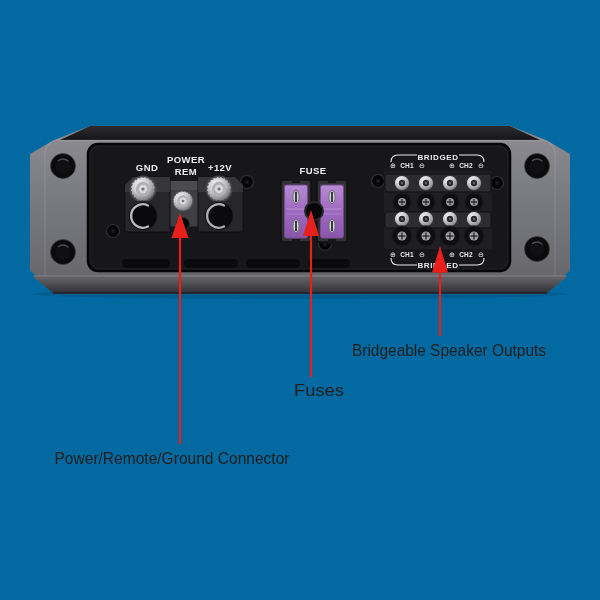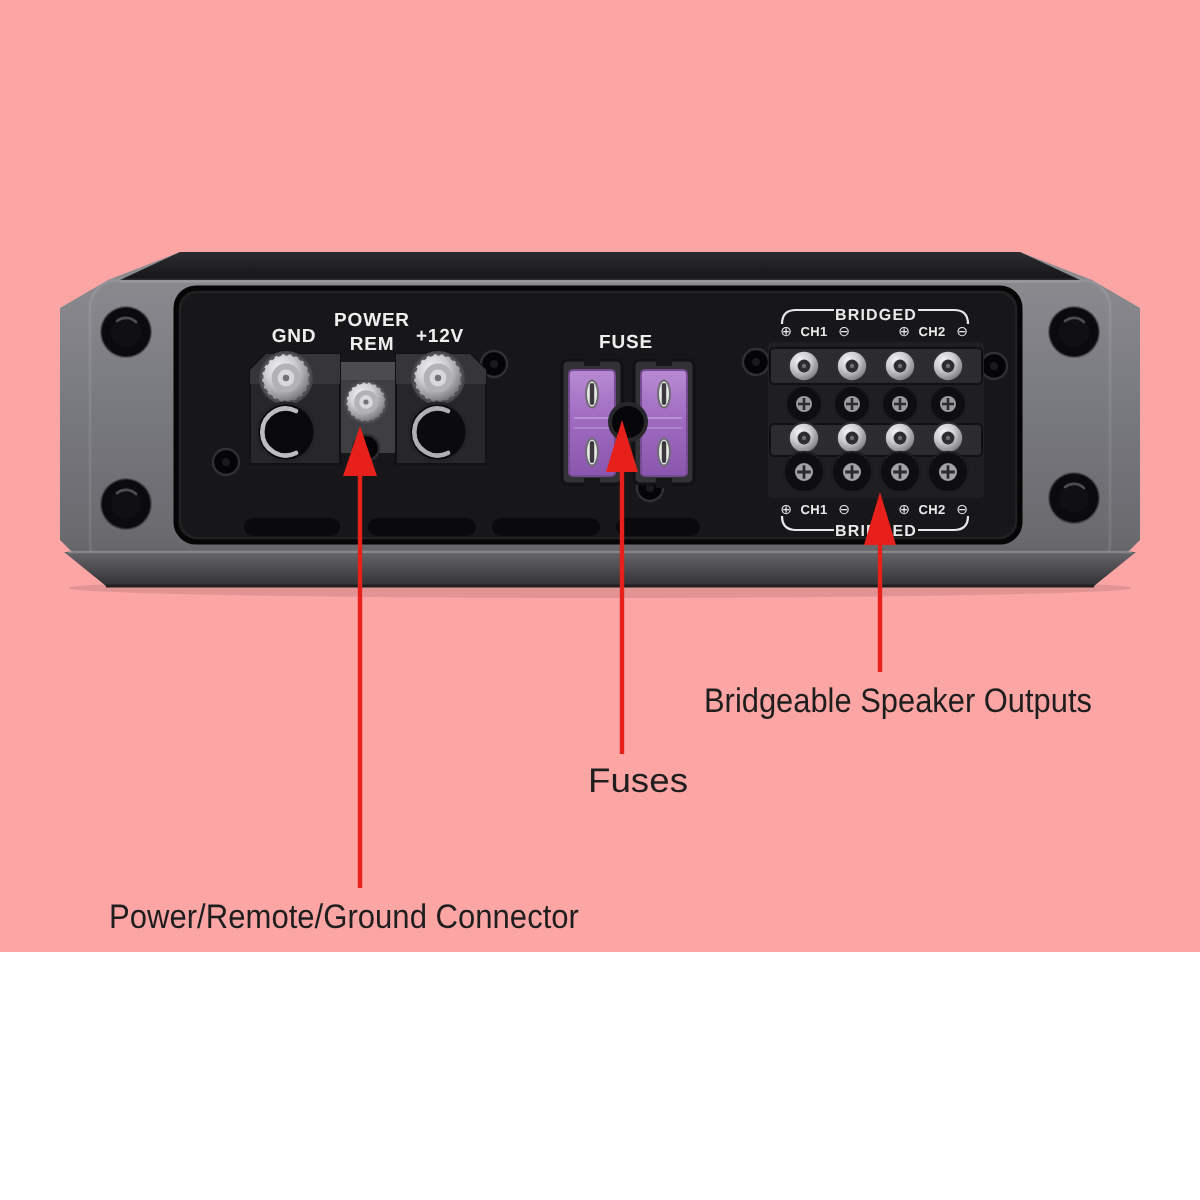--- a/index.html
+++ b/index.html
@@ -1,16 +1,16 @@
 <!DOCTYPE html>
 <html><head>
 <meta charset="utf-8">
 <style>
   html,body{margin:0;padding:0;background:#fff;}
-  .stage{position:relative;width:600px;height:476px;background:#fca5a5;overflow:hidden;}
+  .stage{position:relative;width:600px;height:600px;background:#0369a1;overflow:hidden;}
   svg{display:block;}
   
   .lblw  { font:bold 9.5px "Liberation Sans", sans-serif; fill:#eeeeef; letter-spacing:.4px; text-anchor:middle; }
   .lblBr { font:bold 8px  "Liberation Sans", sans-serif; fill:#e9e9ea; letter-spacing:.6px; text-anchor:middle; }
   .sym   { font:7px "DejaVu Sans", sans-serif; fill:#e9e9ea; text-anchor:middle; }
   .chl   { font:bold 6.5px "Liberation Sans", sans-serif; fill:#e9e9ea; letter-spacing:.2px; text-anchor:middle; }
   
   .ann   { font:17px "Liberation Sans", sans-serif; fill:#1e1e1e; text-anchor:middle; }
 </style>
 </head>

